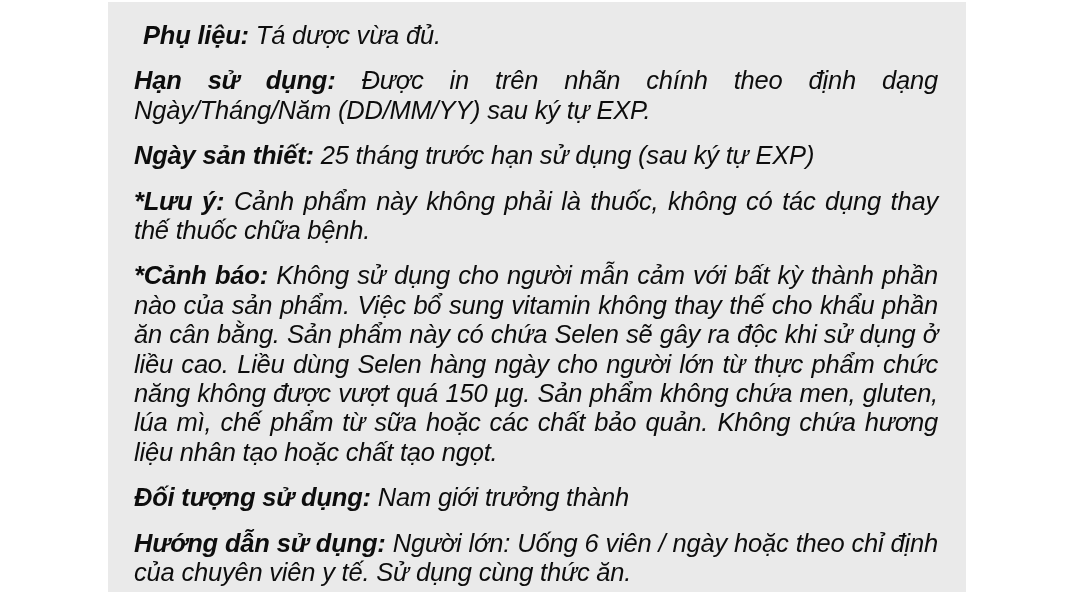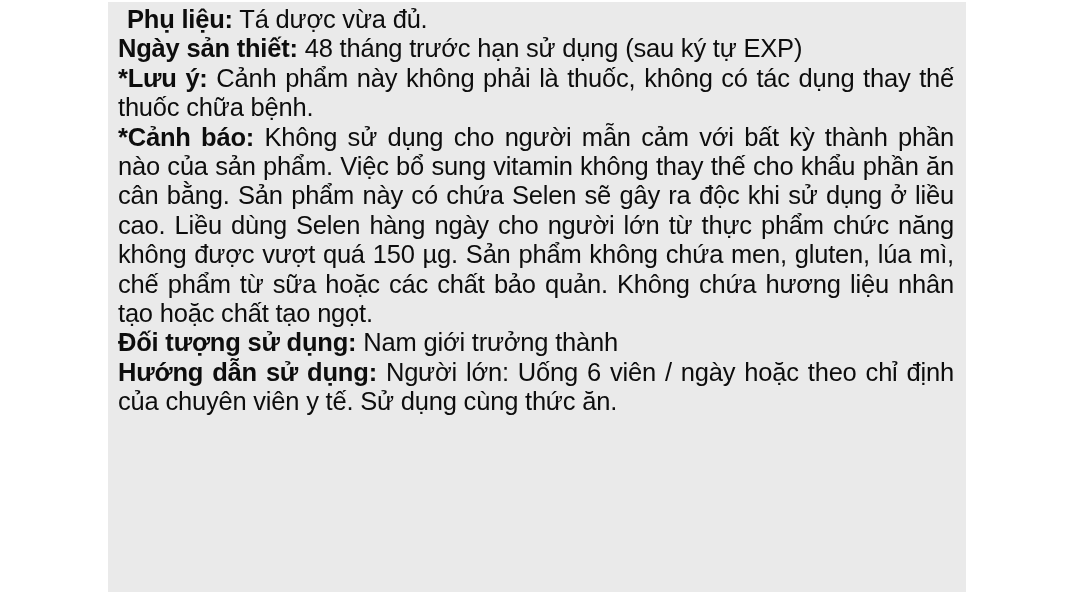--- a/index.html
+++ b/index.html
@@ -26,43 +26,47 @@
     box-sizing: border-box;
     background: #eaeaea;
     color: #0d0d0d;
     padding: 3px 12px 0 10px;
     font-size: 25.5px;
     line-height: 29.4px;
     letter-spacing: -0.2px;
     overflow: hidden;
   }
   .sec {
-    margin: 0;
+    margin: 16px;
     text-align: justify;
+    font-style: italic;
   }
   .sec.indent {
     text-indent: 9px;
   }
   .sec b {
     font-weight: bold;
   }
 </style>
 </head>
 <body>
 
 <div class="stage">
   <div class="label-panel">
 
     <p class="sec indent">
       <b>Phụ liệu:</b> <span>Tá dược vừa đủ.</span>
     </p>
 
+    <p class="sec">
+      <b>Hạn sử dụng:</b> <span>Được in trên nhãn chính theo định dạng Ngày/Tháng/Năm (DD/MM/YY) sau ký tự EXP.</span>
+    </p>
 
     <p class="sec">
-      <b>Ngày sản thiết:</b> <span>48 tháng trước hạn sử dụng (sau ký tự EXP)</span>
+      <b>Ngày sản thiết:</b> <span>25 tháng trước hạn sử dụng (sau ký tự EXP)</span>
     </p>
 
 
     <p class="sec">
       <b>*Lưu ý:</b> <span>Cảnh phẩm này không phải là thuốc, không có tác dụng thay thế thuốc chữa bệnh.</span>
     </p>
 
     <p class="sec">
       <b>*Cảnh báo:</b> <span>Không sử dụng cho người mẫn cảm với bất kỳ thành phần nào của sản phẩm. Việc bổ sung vitamin không thay thế cho khẩu phần ăn cân bằng. Sản phẩm này có chứa Selen sẽ gây ra độc khi sử dụng ở liều cao. Liều dùng Selen hàng ngày cho người lớn từ thực phẩm chức năng không được vượt quá 150 µg. Sản phẩm không chứa men, gluten, lúa mì, chế phẩm từ sữa hoặc các chất bảo quản. Không chứa hương liệu nhân tạo hoặc chất tạo ngọt.</span>
     </p>

